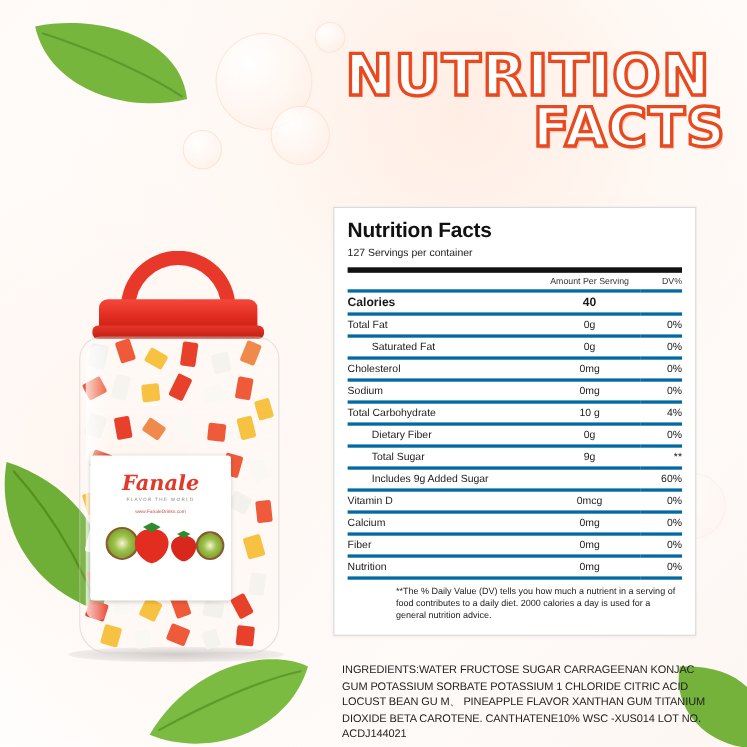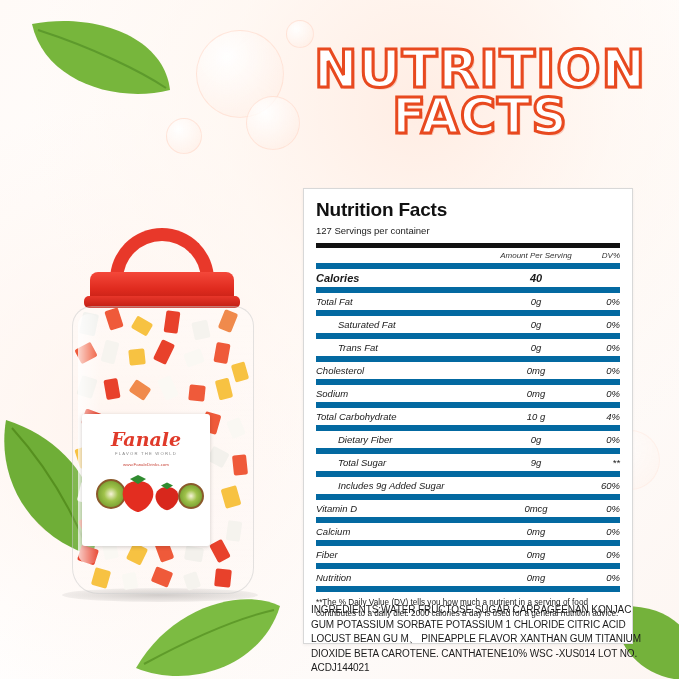--- a/index.html
+++ b/index.html
@@ -52,32 +52,33 @@
     letter-spacing: 1px;
     color: #ffffff;
     -webkit-text-stroke: 3px #e8491f;
     text-shadow:
       0 0 0 #e8491f,
       2px 2px 0 rgba(232,73,31,0.25);
     font-size: 52px;
   }
   .title-line.l2 {
     font-size: 49px;
+    text-align: right;
   }
 
   
   .panel {
     position: absolute;
     left: 303px;
     top: 188px;
     width: 330px;
     background: #ffffff;
     border: 1px solid #d8d8d8;
     box-shadow: 0 1px 3px rgba(0,0,0,0.06);
-    padding: 10px 12px 24px 12px;
+    padding: 10px 12px 12px 12px;
     box-sizing: border-box;
   }
   .nf-title {
     font-family: "Liberation Sans", sans-serif;
     font-weight: bold;
     font-size: 19px;
     color: #111;
     margin: 0 0 4px 0;
     letter-spacing: -0.2px;
   }
@@ -92,22 +93,21 @@
   }
   table.nf {
     width: 100%;
     border-collapse: collapse;
     font-size: 9.5px;
     color: #1a1a1a;
   }
   table.nf td {
     padding: 3px 0;
     vertical-align: bottom;
-    border-bottom: 6px solid #0369a1;
-    font-style: italic;
+    border-bottom: 3px solid #0369a1;
   }
   td.c-name { text-align: left; }
   td.c-amt { text-align: center; width: 92px; }
   td.c-dv  { text-align: right; width: 38px; }
   .hdr-row td {
     font-size: 8px;
     color: #333;
     border-bottom: 1px solid #111;
     padding-bottom: 2px;
   }
@@ -118,20 +118,21 @@
     padding: 4px 0;
   }
   .indent1 { padding-left: 22px !important; }
   .indent2 { padding-left: 22px !important; }
   .group-end td { border-bottom: 2.5px solid #111; }
   .footnote {
     font-size: 8.2px;
     color: #222;
     line-height: 1.35;
     margin-top: 5px;
+    margin-left: 44px;
   }
   .ingredients {
     position: absolute;
     left: 311px;
     top: 603px;
     width: 330px;
     font-size: 10px;
     line-height: 1.45;
     color: #1c1c1c;
     letter-spacing: -0.1px;
@@ -381,25 +382,20 @@
             <td class="c-name">Total Fat</td>
             <td class="c-amt">0g</td>
             <td class="c-dv">0%</td>
           </tr>
       <tr>
             <td class="c-name indent1">Saturated Fat</td>
             <td class="c-amt">0g</td>
             <td class="c-dv">0%</td>
           </tr>
       <tr>
-            <td class="c-name indent1">Trans Fat</td>
-            <td class="c-amt">0g</td>
-            <td class="c-dv">0%</td>
-          </tr>
-      <tr>
             <td class="c-name">Cholesterol</td>
             <td class="c-amt">0mg</td>
             <td class="c-dv">0%</td>
           </tr>
       <tr>
             <td class="c-name">Sodium</td>
             <td class="c-amt">0mg</td>
             <td class="c-dv">0%</td>
           </tr>
       <tr>

